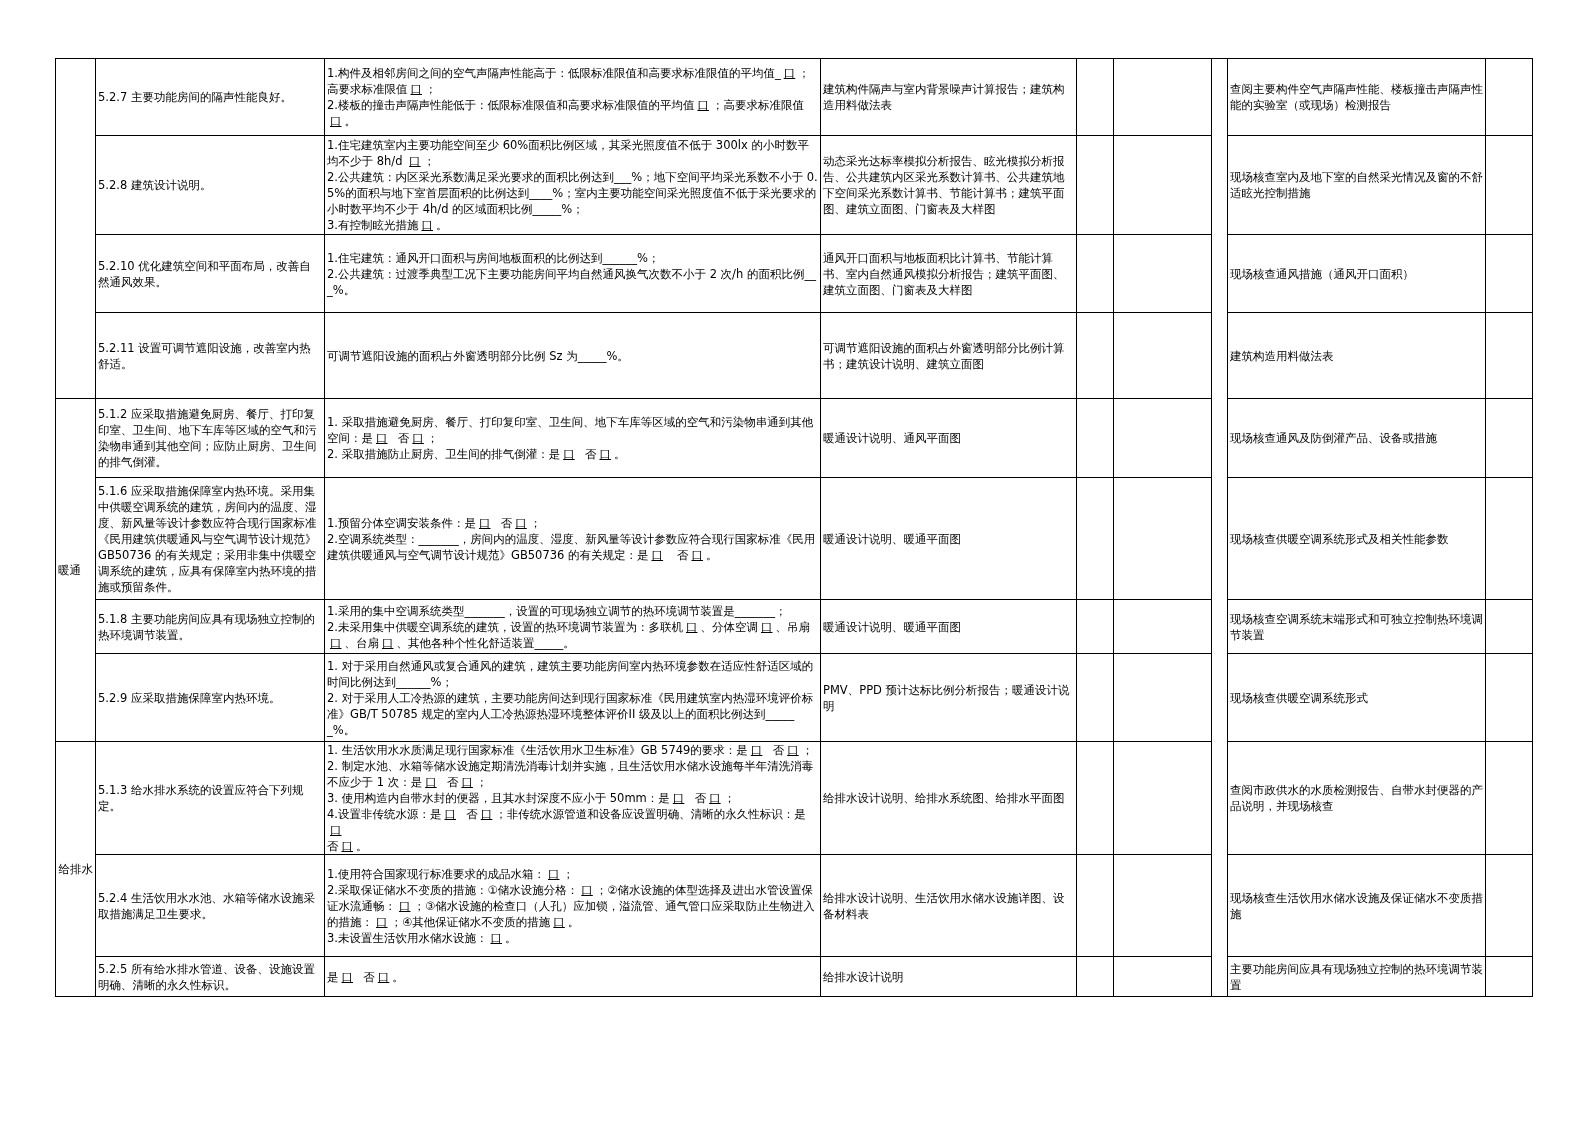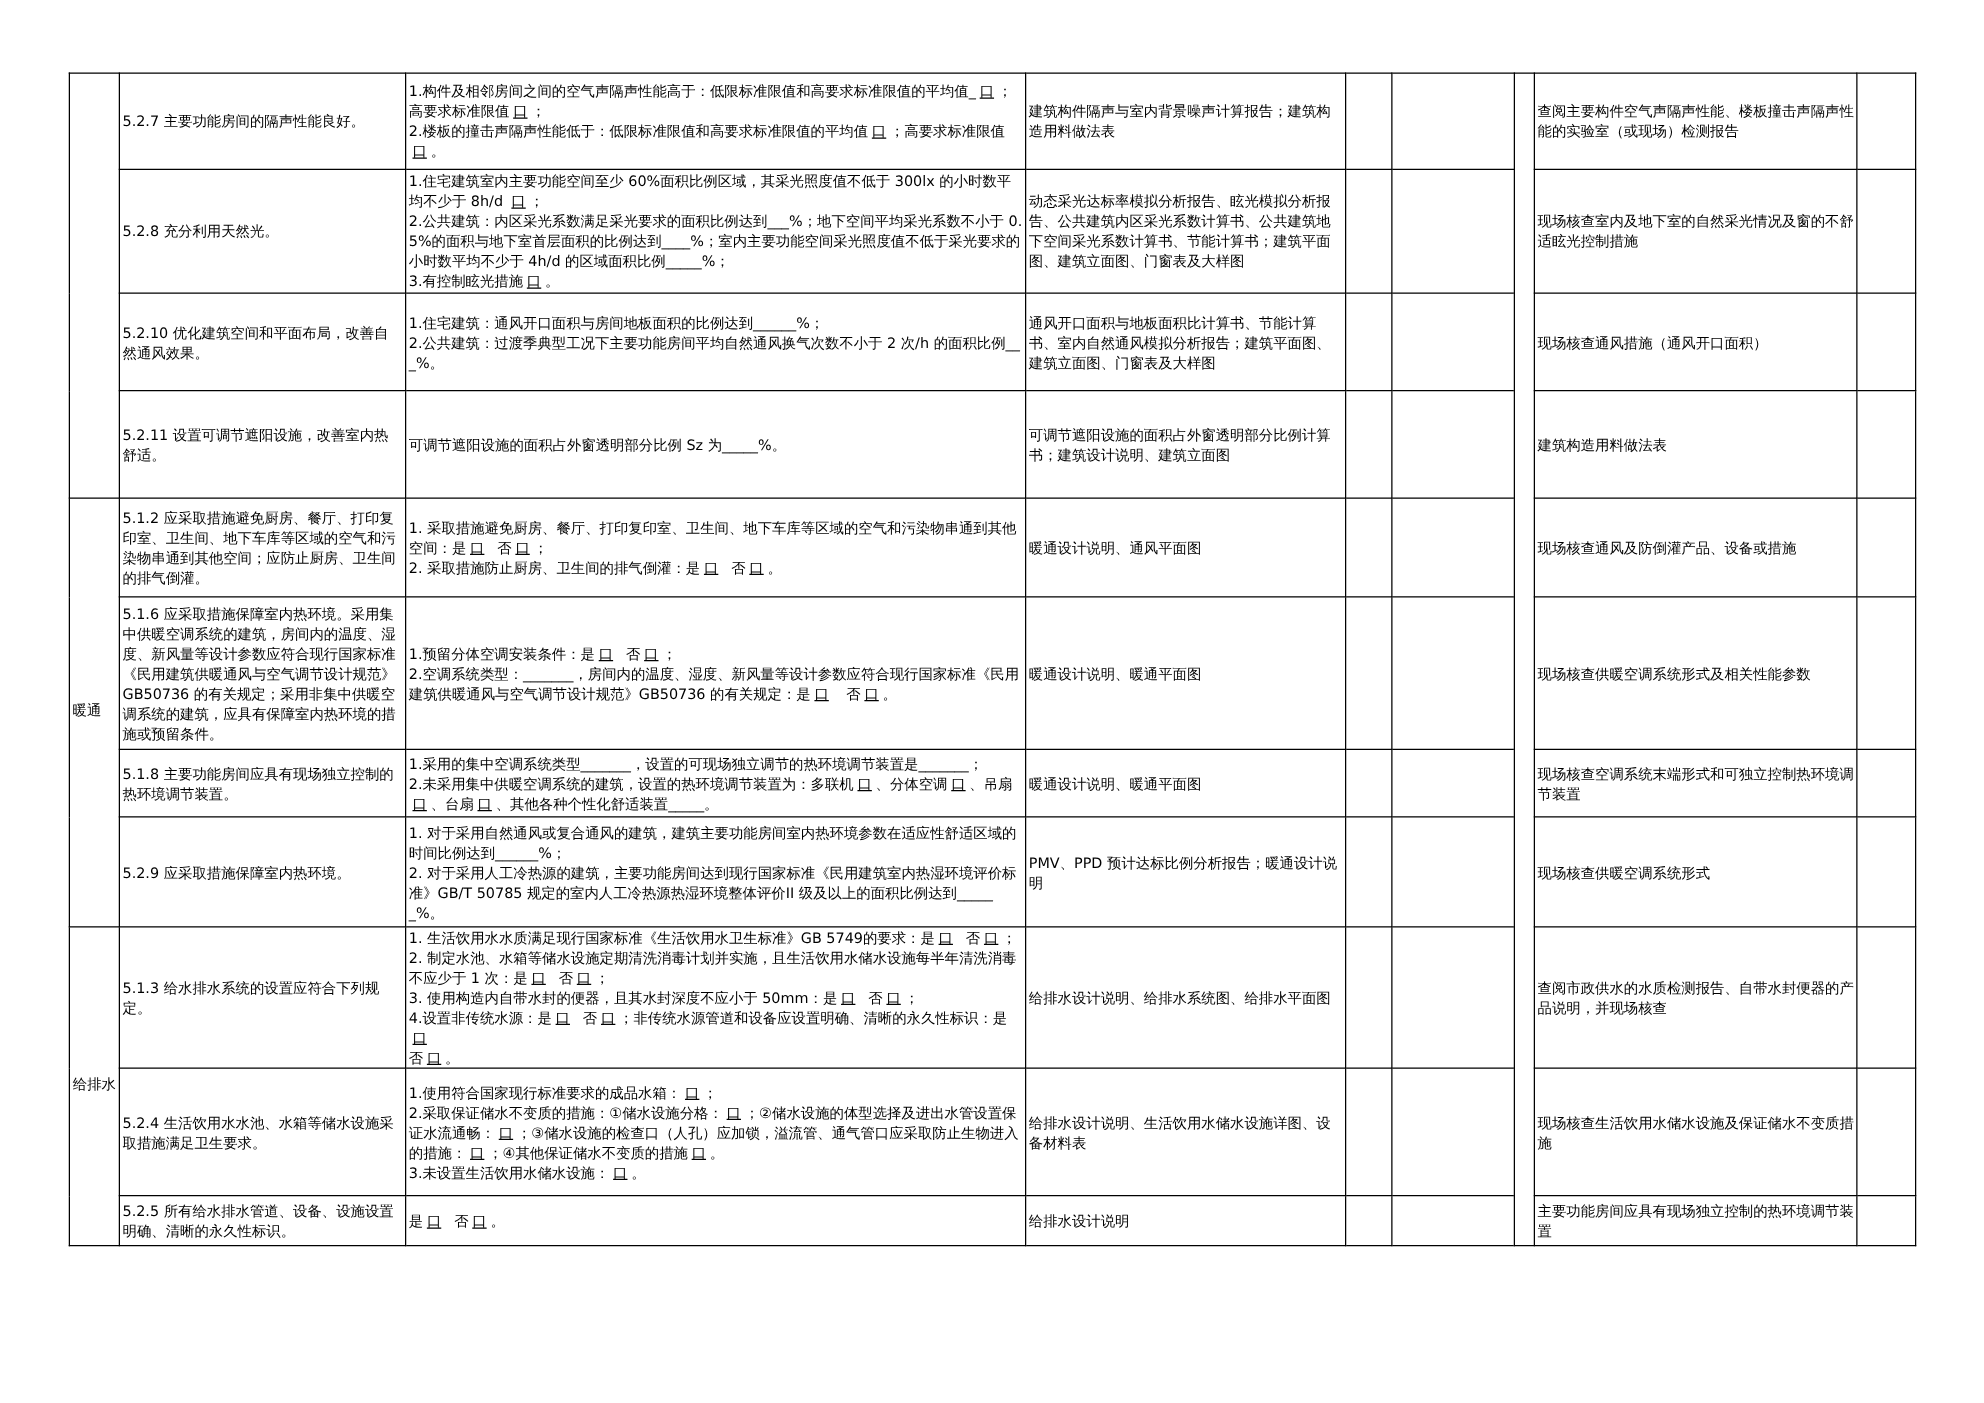--- a/index.html
+++ b/index.html
@@ -3,21 +3,21 @@
 <meta charset="utf-8">
 <style>
   html, body { margin: 0; padding: 0; background: #ffffff; }
   body { width: 1587px; height: 1122px; position: relative; overflow: hidden;
          font-family: "DejaVu Sans", "Liberation Sans", sans-serif; color: #000; }
   table.sheet { position: absolute; left: 55px; top: 58px; border-collapse: collapse;
                 table-layout: fixed; width: 1477px; }
   table.sheet td { border: 1px solid #000; padding: 0 2px; font-size: 11.5px; line-height: 16px;
                    vertical-align: middle; text-align: left; white-space: pre-wrap;
                    word-break: break-all; overflow: hidden; }
-  td.cat { text-align: center; padding: 0 1px; font-size: 12px; font-family: Liberation Mono, monospace; }
+  td.cat { text-align: center; padding: 0 1px; font-size: 12px; }
   td.gap { border-top: 1px solid #000; border-bottom: 1px solid #000; }
   td.verify { padding-left: 6px; }
   .cb { text-decoration: underline; padding: 0 3px; }
 </style>
 </head>
 <body>
 
 <table class="sheet">
   <colgroup>
     <col style="width:40px">
@@ -38,21 +38,21 @@
       <td>1.构件及相邻房间之间的空气声隔声性能高于：低限标准限值和高要求标准限值的平均值_<span class="cb">口</span>；高要求标准限值<span class="cb">口</span>；
 2.楼板的撞击声隔声性能低于：低限标准限值和高要求标准限值的平均值<span class="cb">口</span>；高要求标准限值<span class="cb">口</span>。</td>
       <td>建筑构件隔声与室内背景噪声计算报告；建筑构造用料做法表</td>
       <td></td>
       <td></td>
       <td class="gap" rowspan="11"></td>
       <td class="verify">查阅主要构件空气声隔声性能、楼板撞击声隔声性能的实验室（或现场）检测报告</td>
       <td></td>
     </tr>
     <tr style="height:99px">
-      <td>5.2.8 充分利用天然光。</td>
+      <td>5.2.8 建筑设计说明。</td>
       <td>1.住宅建筑室内主要功能空间至少 60%面积比例区域，其采光照度值不低于 300lx 的小时数平均不少于 8h/d <span class="cb">口</span>；
 2.公共建筑：内区采光系数满足采光要求的面积比例达到___%；地下空间平均采光系数不小于 0.5%的面积与地下室首层面积的比例达到____%；室内主要功能空间采光照度值不低于采光要求的小时数平均不少于 4h/d 的区域面积比例_____%；
 3.有控制眩光措施<span class="cb">口</span>。</td>
       <td>动态采光达标率模拟分析报告、眩光模拟分析报告、公共建筑内区采光系数计算书、公共建筑地下空间采光系数计算书、节能计算书；建筑平面图、建筑立面图、门窗表及大样图</td>
       <td></td>
       <td></td>
       <td class="verify">现场核查室内及地下室的自然采光情况及窗的不舒适眩光控制措施</td>
       <td></td>
     </tr>
     <tr style="height:78px">
@@ -111,21 +111,21 @@
       <td>1. 对于采用自然通风或复合通风的建筑，建筑主要功能房间室内热环境参数在适应性舒适区域的时间比例达到______%；
 2. 对于采用人工冷热源的建筑，主要功能房间达到现行国家标准《民用建筑室内热湿环境评价标准》GB/T 50785 规定的室内人工冷热源热湿环境整体评价II 级及以上的面积比例达到______%。</td>
       <td>PMV、PPD 预计达标比例分析报告；暖通设计说明</td>
       <td></td>
       <td></td>
       <td class="verify">现场核查供暖空调系统形式</td>
       <td></td>
     </tr>
 
     <tr style="height:112px">
-      <td class="cat" rowspan="3" style="text-align:center">给排水</td>
+      <td class="cat" rowspan="3" style="text-align:right">给排水</td>
       <td>5.1.3 给水排水系统的设置应符合下列规定。</td>
       <td>1. 生活饮用水水质满足现行国家标准《生活饮用水卫生标准》GB 5749的要求：是<span class="cb">口</span>  否<span class="cb">口</span>；
 2. 制定水池、水箱等储水设施定期清洗消毒计划并实施，且生活饮用水储水设施每半年清洗消毒不应少于 1 次：是<span class="cb">口</span>  否<span class="cb">口</span>；
 3. 使用构造内自带水封的便器，且其水封深度不应小于 50mm：是<span class="cb">口</span>  否<span class="cb">口</span>；
 4.设置非传统水源：是<span class="cb">口</span>  否<span class="cb">口</span>；非传统水源管道和设备应设置明确、清晰的永久性标识：是<span class="cb">口</span>
 否<span class="cb">口</span>。</td>
       <td>给排水设计说明、给排水系统图、给排水平面图</td>
       <td></td>
       <td></td>
       <td class="verify">查阅市政供水的水质检测报告、自带水封便器的产品说明，并现场核查</td>

